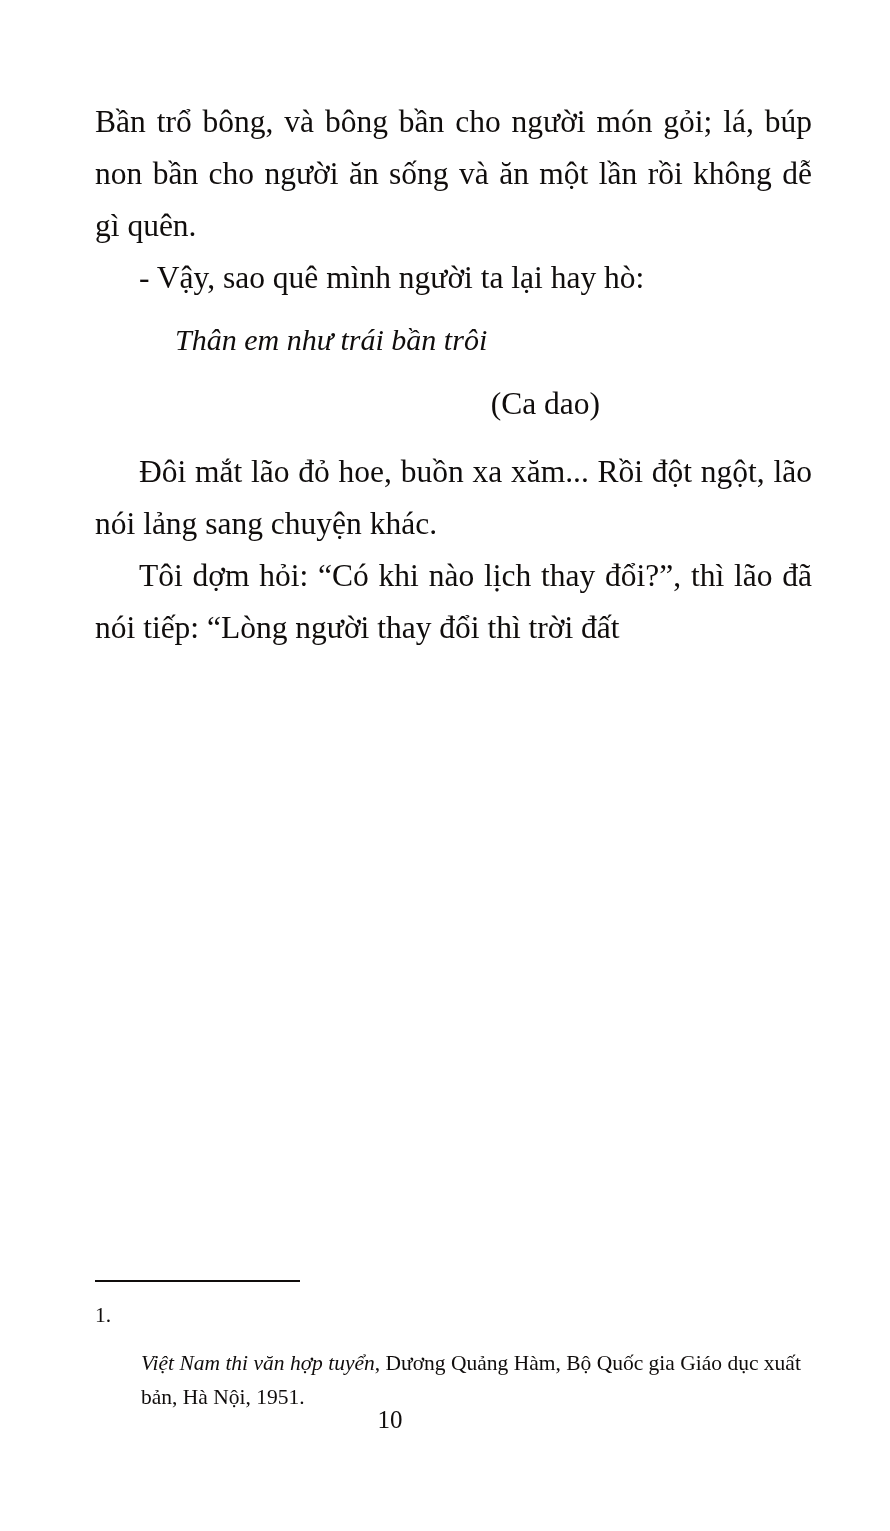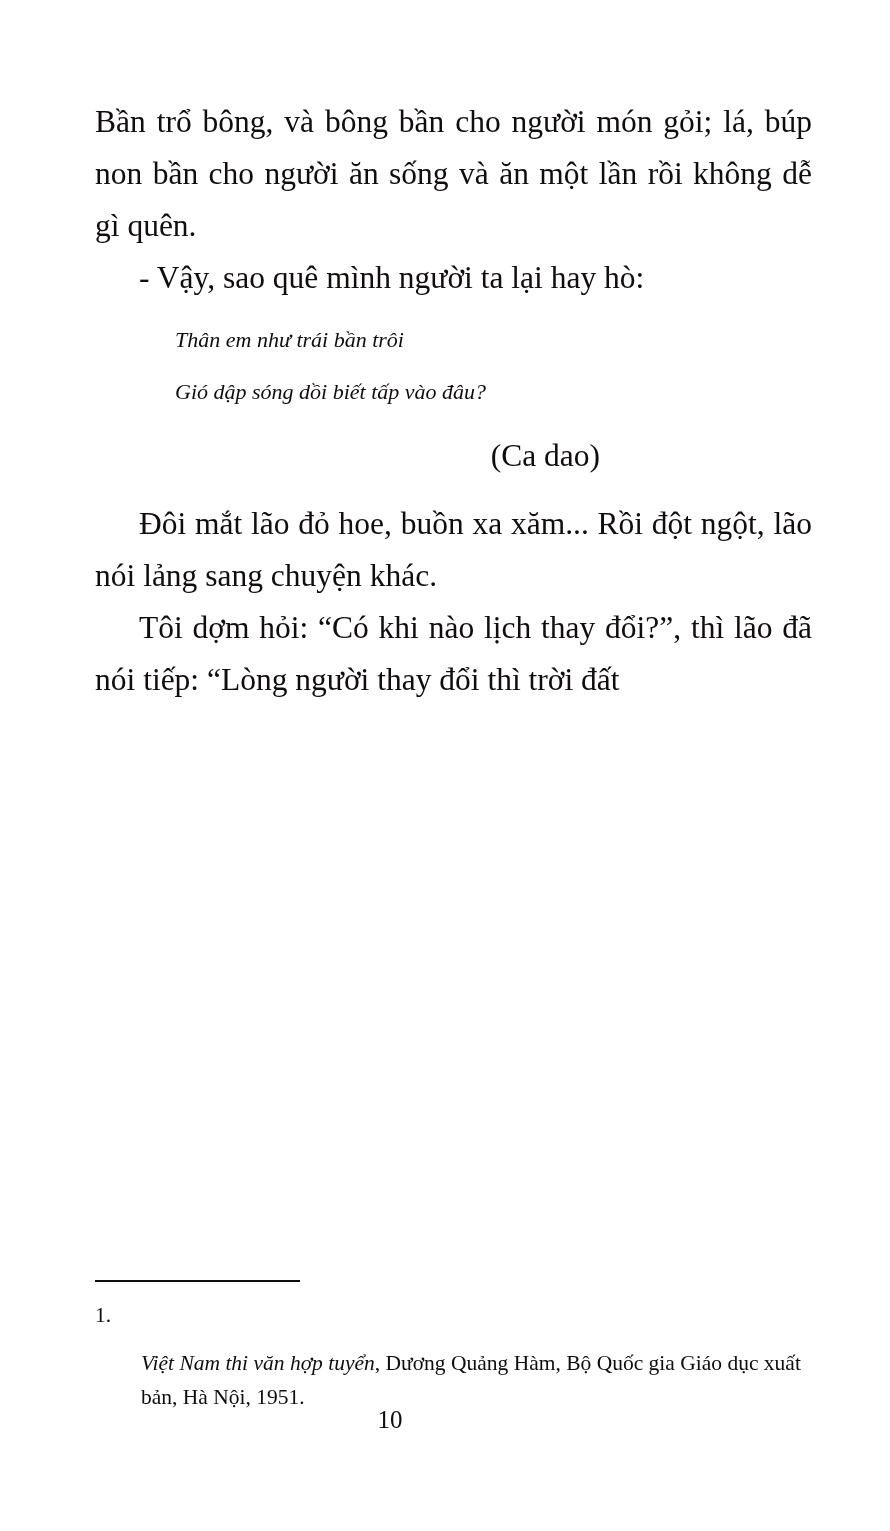--- a/index.html
+++ b/index.html
@@ -35,21 +35,21 @@
     text-indent: 44px;
   }
   .para-gap {
   }
   .dash-line {
     text-indent: 44px;
     text-align: left;
   }
   .verse {
     font-style: italic;
-    font-size: 22px;
+    font-size: 30px;
     line-height: 52px;
     text-align: left;
     margin: 0;
     padding-left: 80px;
   }
   .verse-block {
     margin-top: 10px;
   }
   .verse-list {
     margin-top: 14px;
@@ -114,21 +114,20 @@
 <body>
 
 <div class="page">
 
   <p class="body-text">Bần trổ bông, và bông bần cho người món gỏi; lá, búp non bần cho người ăn sống và ăn một lần rồi không dễ gì quên.</p>
 
   <p class="body-text dash-line para-gap">- Vậy, sao quê mình người ta lại hay hò:</p>
 
   <div class="verse-block">
     <p class="verse">Thân em như trái bần trôi</p>
-    <p class="verse">Gió dập sóng dồi biết tấp vào đâu?</p>
   </div>
 
   <p class="attribution">(Ca dao)</p>
 
   <p class="body-text para-indent para-gap">Đôi mắt lão đỏ hoe, buồn xa xăm... Rồi đột ngột, lão nói lảng sang chuyện khác.</p>
 
 
 
   <p class="body-text para-indent para-gap">Tôi dợm hỏi: “Có khi nào lịch thay đổi?”, thì lão đã nói tiếp: “Lòng người thay đổi thì trời đất</p>
 

